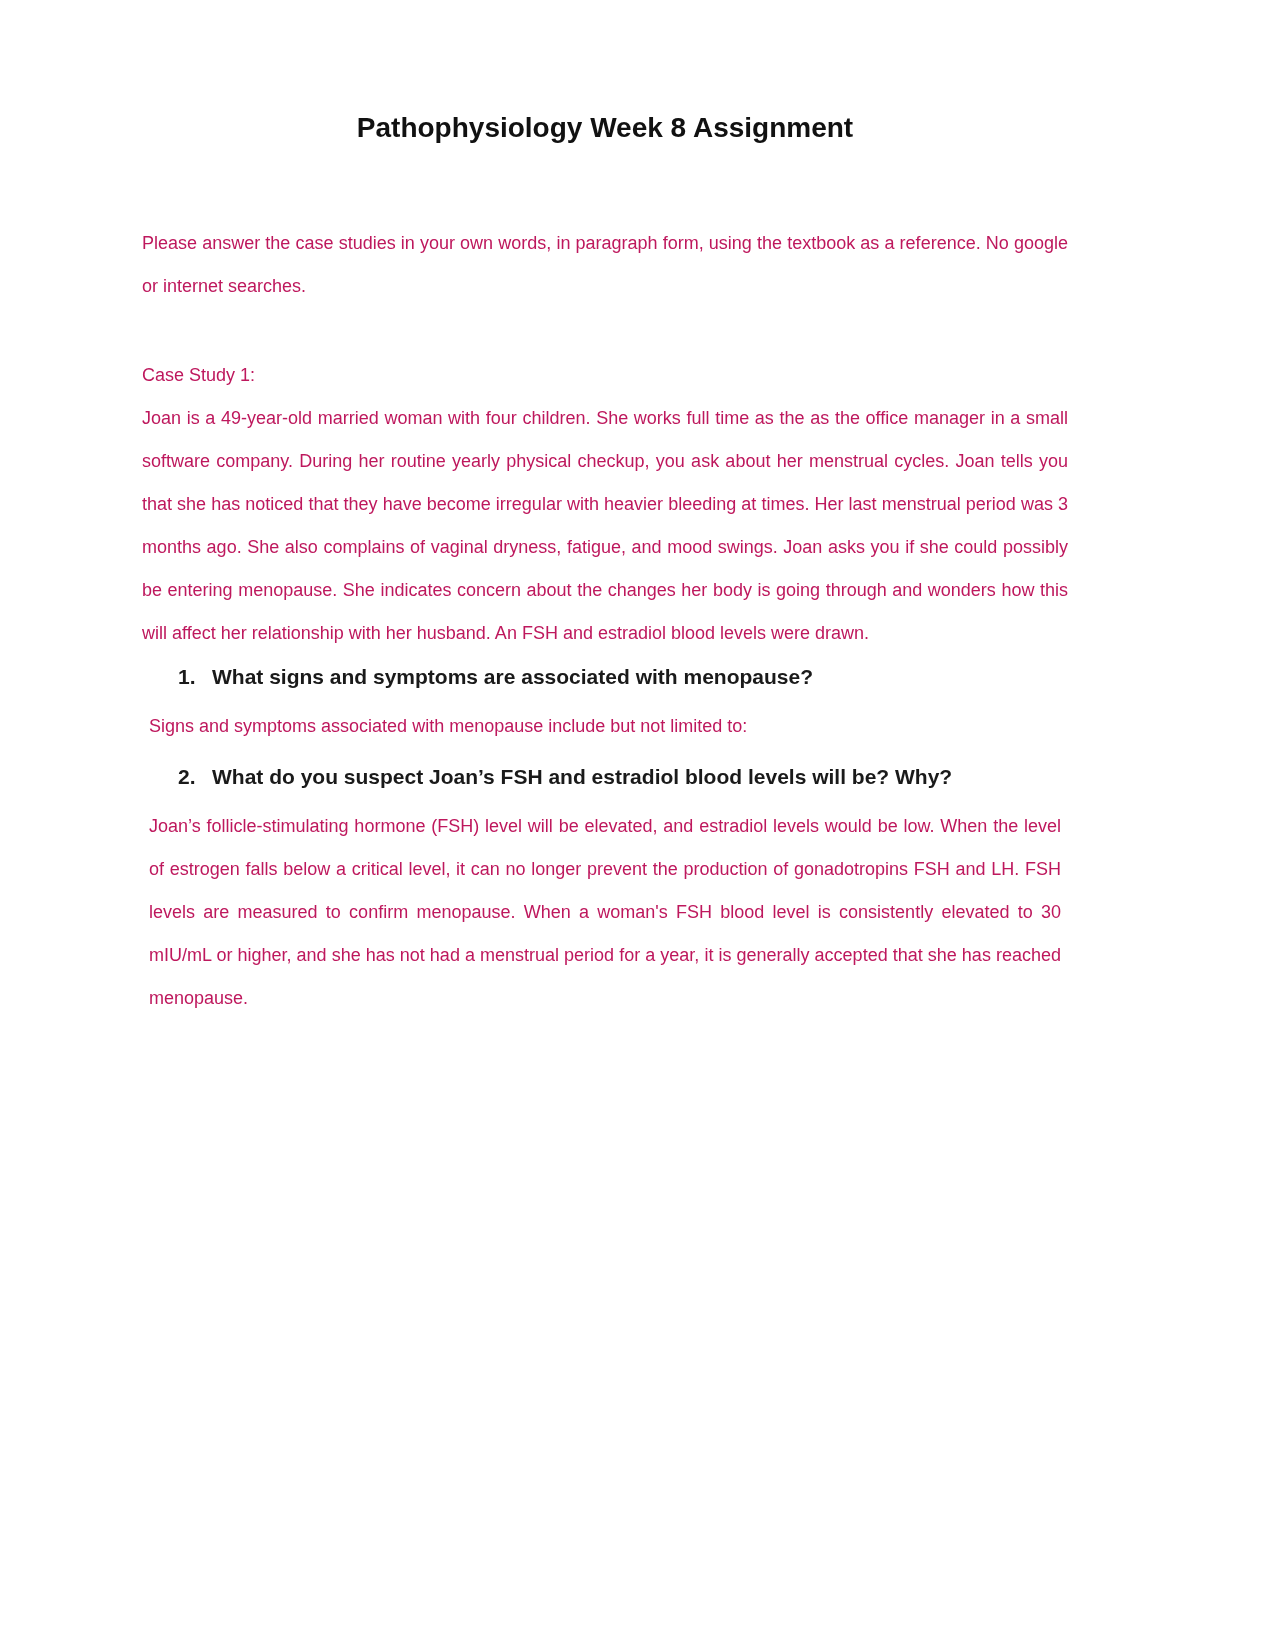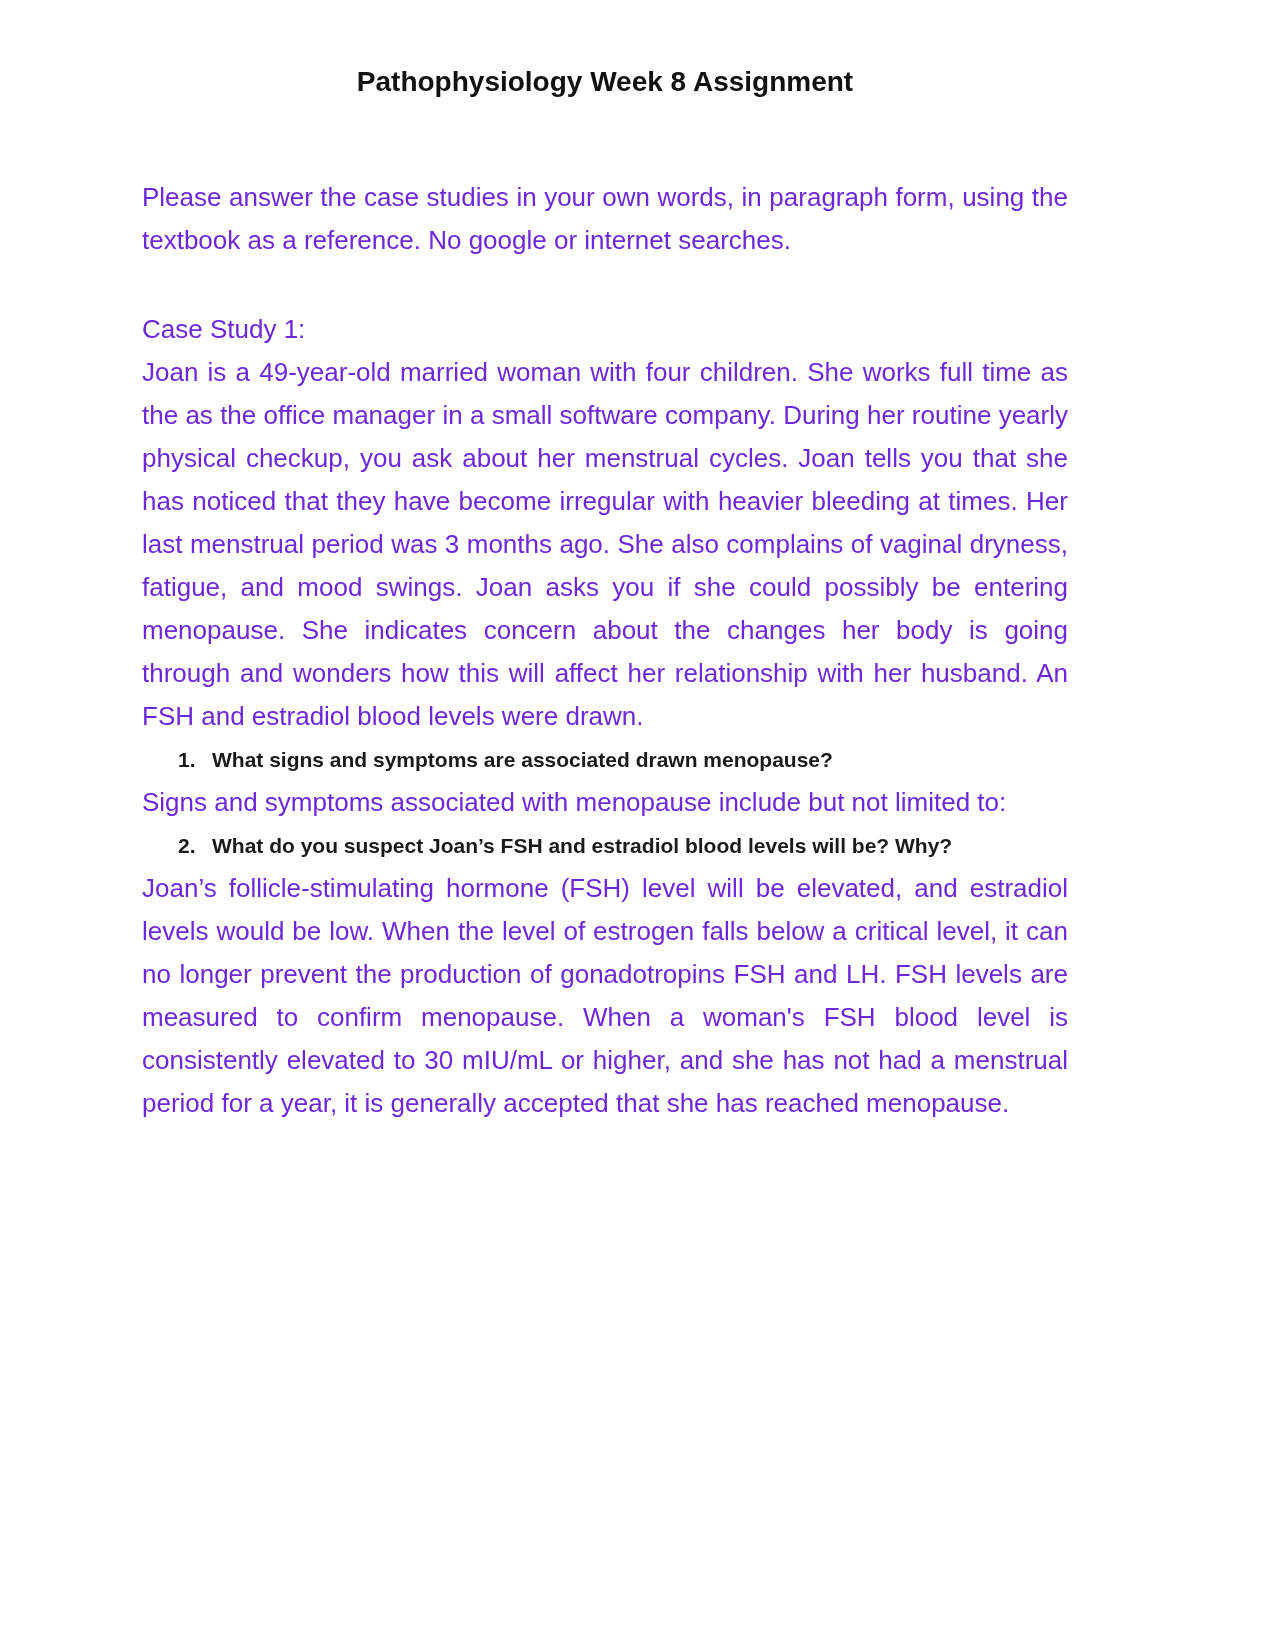--- a/index.html
+++ b/index.html
@@ -12,37 +12,37 @@
     height: 1651px;
     font-family: "Liberation Sans", sans-serif;
     color: #1a1a1a;
     position: relative;
     overflow: hidden;
   }
   .page {
     box-sizing: border-box;
     width: 1275px;
     height: 1651px;
-    padding: 64px 207px 60px 142px;
+    padding: 110px 207px 60px 142px;
     background: #ffffff;
   }
   .doc-title {
     text-align: center;
     font-weight: bold;
     font-size: 28px;
     line-height: 1.3;
     margin: 0 0 76px 0;
     color: #111111;
   }
   .para {
-    font-size: 26px;
+    font-size: 18px;
     line-height: 43px;
     text-align: justify;
     margin: 0;
-    color: #6d28d9;
+    color: #be185d;
   }
   .section-gap {
     margin-top: 46px;
   }
   .bold-heading {
     font-weight: normal;
   }
   .question-heading {
     font-weight: bold;
     font-size: 21px;
@@ -51,39 +51,39 @@
     padding-left: 36px;
     display: flex;
   }
   .question-number {
     flex: 0 0 34px;
   }
   .question-text {
     flex: 1 1 auto;
   }
   .answer {
-    margin: 0;
+    margin: 7px;
   }
 </style>
 </head>
 <body>
 
 <div class="page">
 
   <h1 class="doc-title">Pathophysiology Week 8 Assignment</h1>
 
   <p class="para">Please answer the case studies in your own words, in paragraph form, using the textbook as a reference.  No google or internet searches.</p>
 
   <p class="para section-gap bold-heading">Case Study 1:</p>
 
   <p class="para">Joan is a 49-year-old married woman with four children. She works full time as the as the office manager in a small software company.  During her routine yearly physical checkup, you ask about her menstrual cycles.  Joan tells you that she has noticed that they have become irregular with heavier bleeding at times.  Her last menstrual period was 3 months ago.  She also complains of vaginal dryness, fatigue, and mood swings.  Joan asks you if she could possibly be entering menopause.  She indicates concern about the changes her body is going through and wonders how this will affect her relationship with her husband.  An FSH and estradiol blood levels were drawn.</p>
 
   <div class="question-heading section-gap">
     <span class="question-number">1.</span>
-    <span class="question-text">What signs and symptoms are associated drawn menopause?</span>
+    <span class="question-text">What signs and symptoms are associated with menopause?</span>
   </div>
 
   <p class="para answer">Signs and symptoms associated with menopause include but not limited to:</p>
 
 
   <div class="question-heading section-gap">
     <span class="question-number">2.</span>
     <span class="question-text">What do you suspect Joan’s FSH and estradiol blood levels will be?  Why?</span>
   </div>
 

